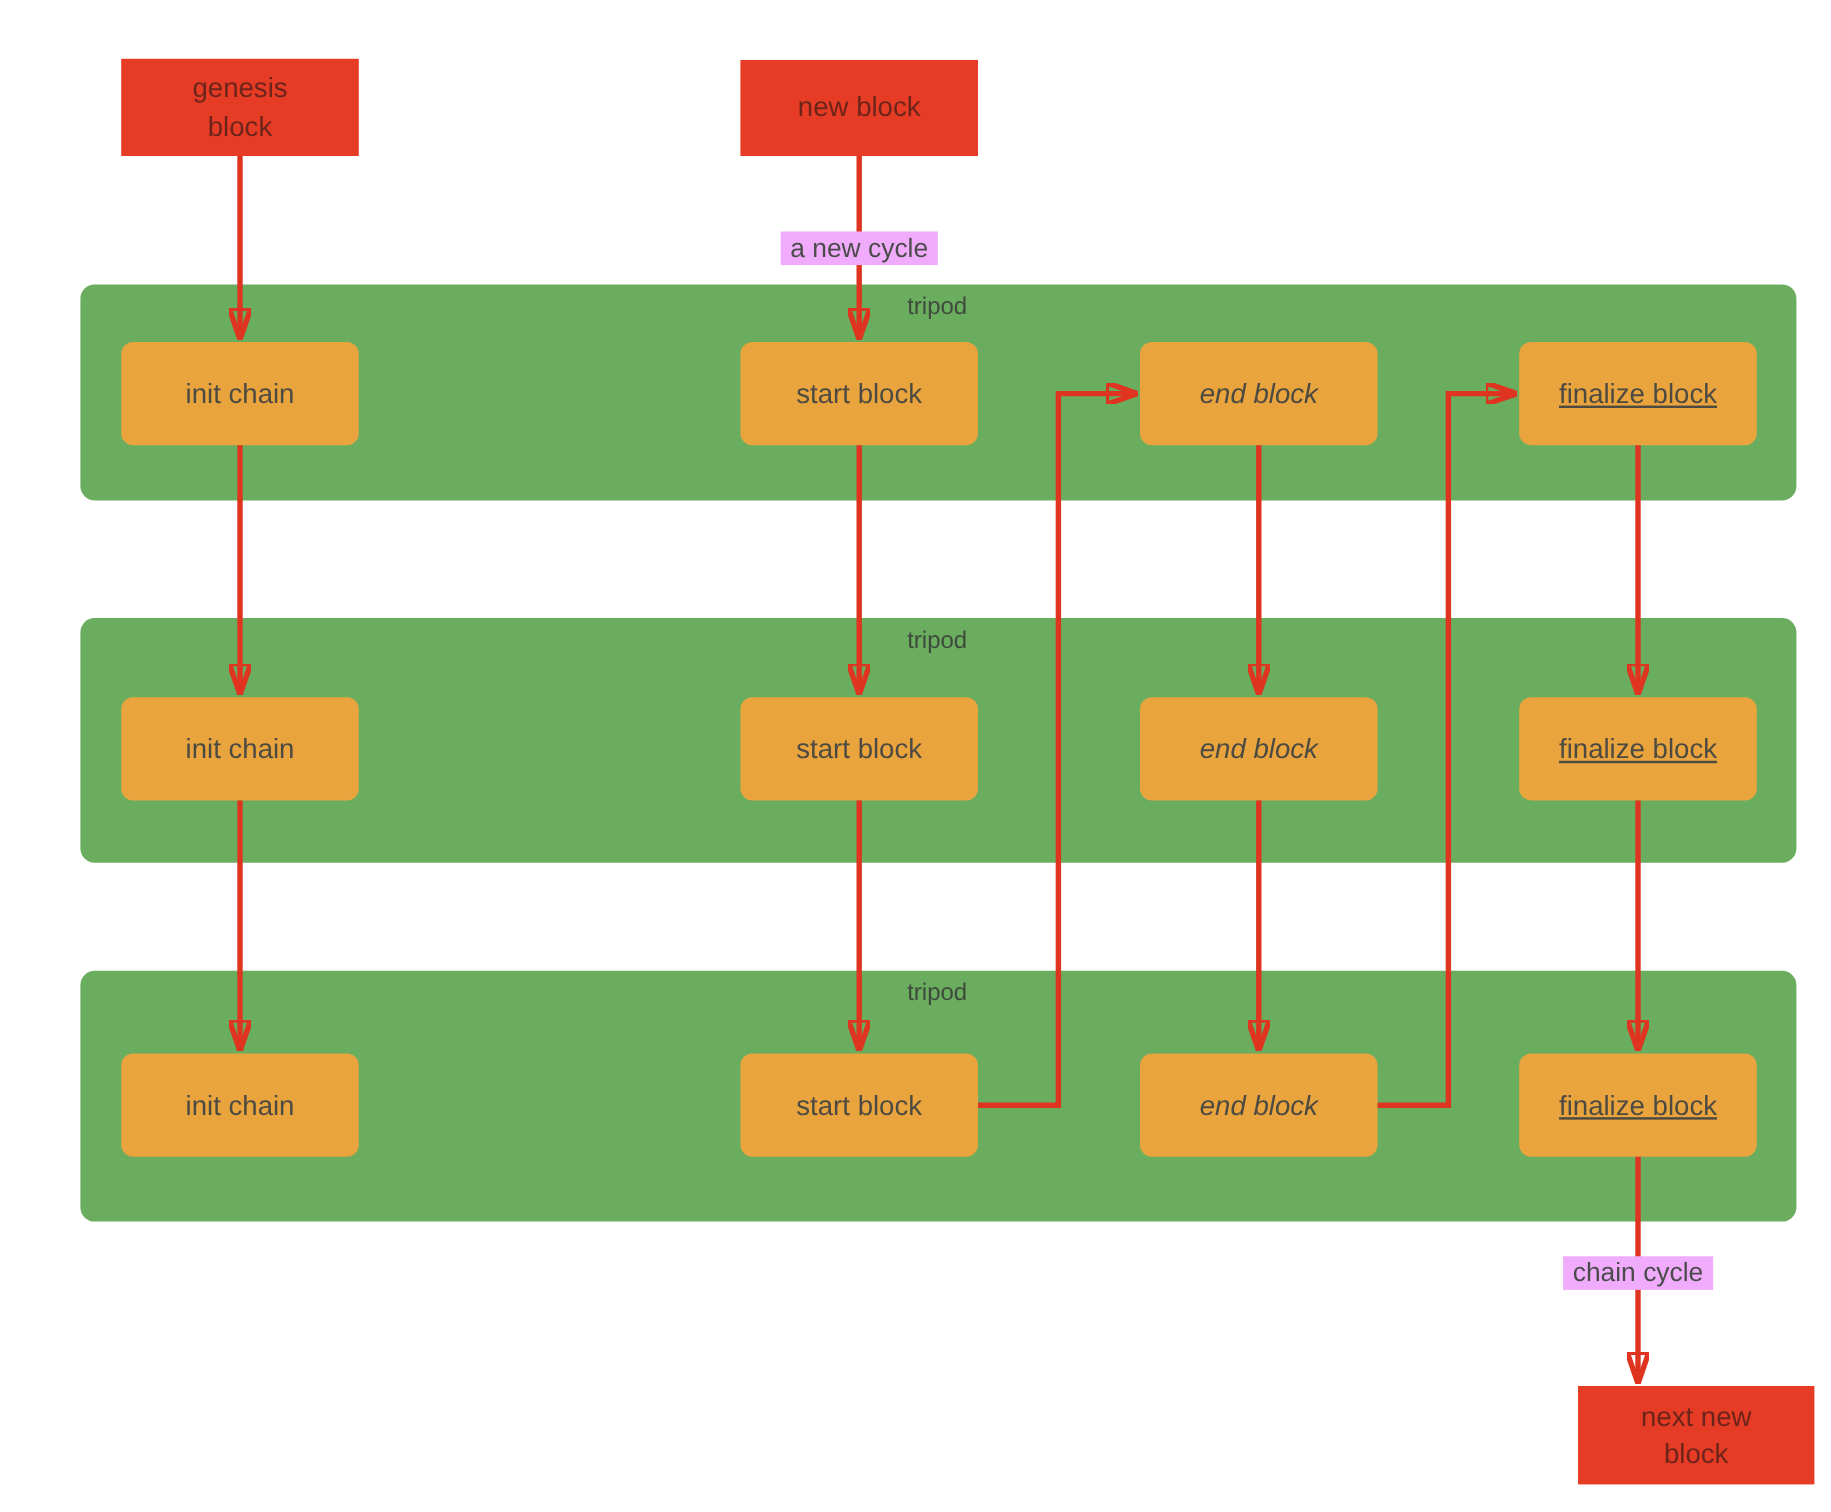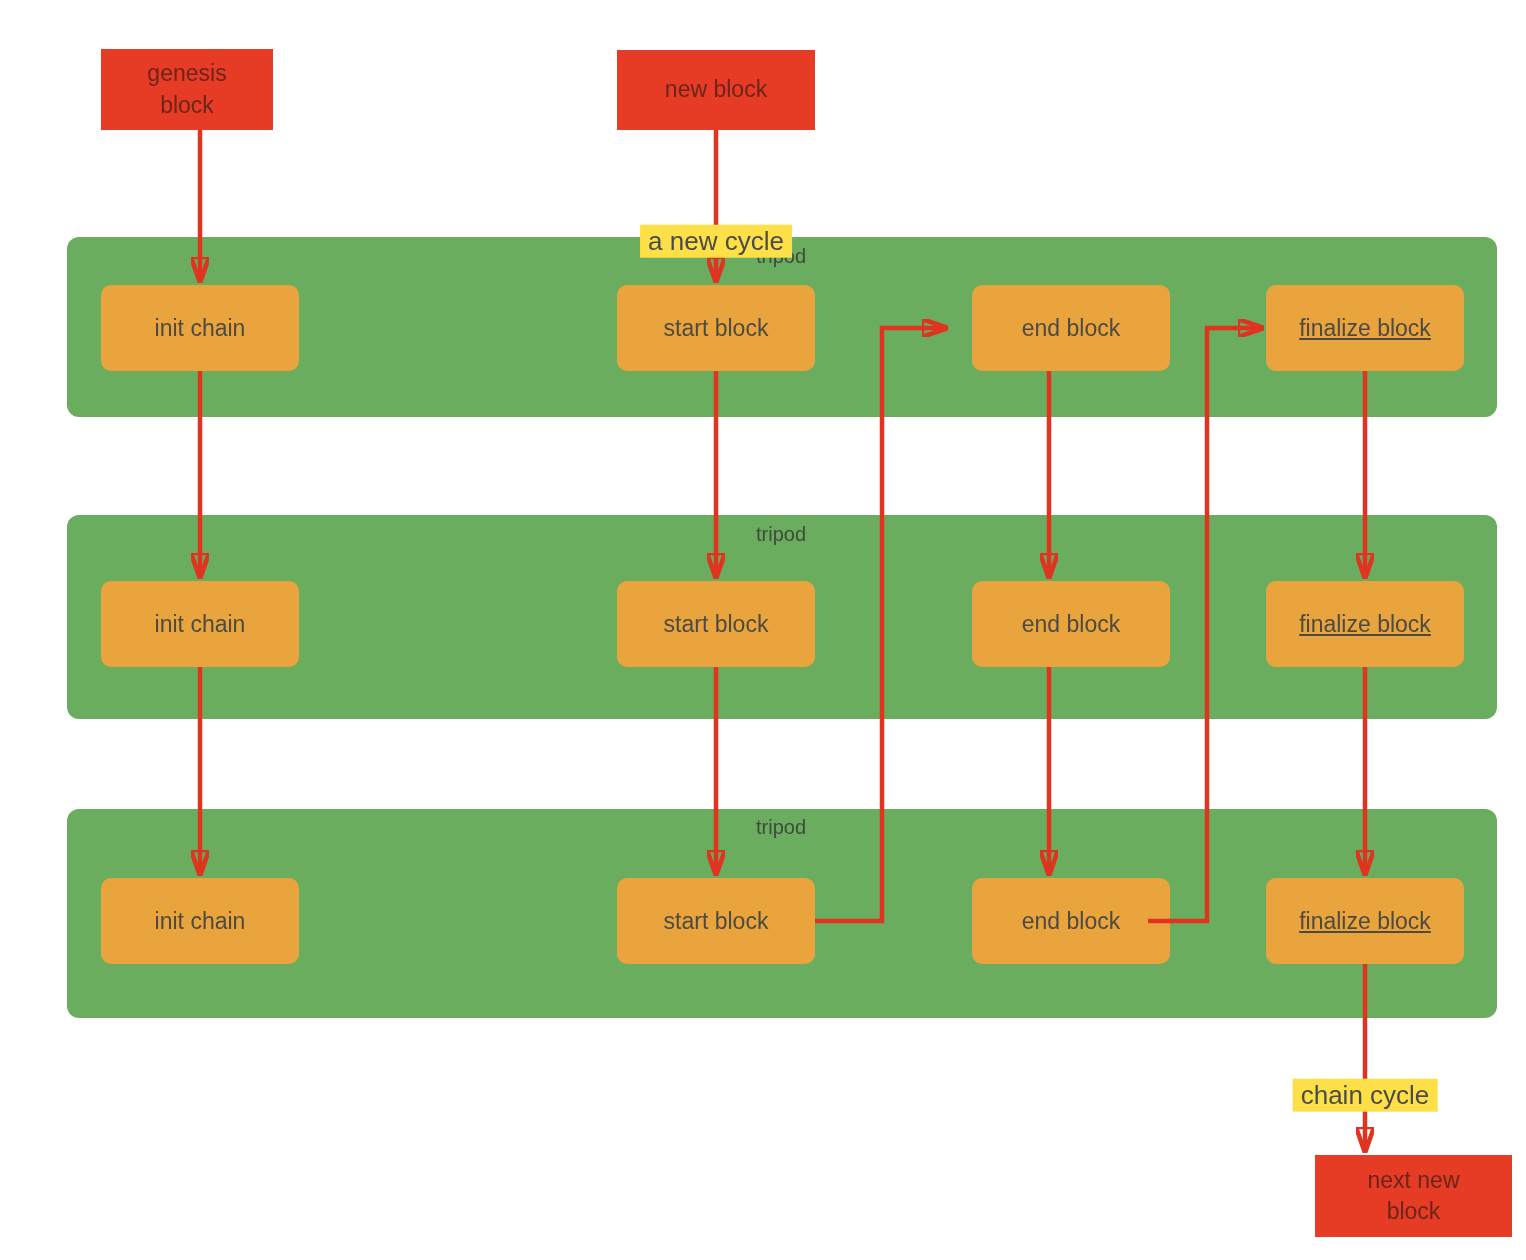--- a/index.html
+++ b/index.html
@@ -16,38 +16,38 @@
     position:absolute;left:781px;transform:translateX(-50%);
     font-size:20px;color:#3e4a3c;z-index:2;line-height:1;
   }
   .tl-1{top:246px;} .tl-2{top:524px;} .tl-3{top:817px;}
   
   .rednode{
     position:absolute;background:#e63c26;color:#6d241a;
     display:flex;align-items:center;justify-content:center;text-align:center;
     white-space:pre-line;font-size:23px;line-height:1.35;z-index:2;
   }
-  .genesis{left:101px;top:49px;width:172px;height:81px;}
+  .genesis{left:101px;top:49px;width:198px;height:81px;}
   .newblock{left:617px;top:50px;width:198px;height:80px;}
   .nextnew{left:1267px;top:1155px;width:197px;height:82px;margin-left:48px;}
   
   .obox{
     position:absolute;width:198px;height:86px;background:#e9a43e;border-radius:10px;
     display:flex;align-items:center;justify-content:center;text-align:left;
     font-size:23px;color:#4d4a41;z-index:2;
   }
-  .col-init{left:101px;} .col-start{left:617px;} .col-end{left:972px;} .col-fin{left:1266px;text-decoration:underline;}
+  .col-init{left:101px;} .col-start{left:617px;} .col-end{left:950px;font-style:italic;} .col-fin{left:1266px;text-decoration:underline;}
   .row-1{top:285px;} .row-2{top:581px;} .row-3{top:878px;}
   
   .arrows{position:absolute;left:0;top:0;z-index:4;pointer-events:none;}
   .arrows path{stroke:#de3420;stroke-width:4.5px;fill:none;}
   
   .edge-label{
     position:absolute;transform:translate(-50%,-50%);
-    background:#fde047;padding:2px 8px;font-size:26px;color:#4b4b4b;z-index:5;line-height:1.1;margin-top:34px;
+    background:#f0abfc;padding:2px 8px;font-size:22px;color:#4b4b4b;z-index:5;line-height:1.1;
   }
   .l-newcycle{left:716px;top:207px;}
   .l-nextcycle{left:1365px;top:1061px;}
 </style>
 </head>
 <body>
 
 <div class="canvas">
 
   <div class="band band-1"></div>

